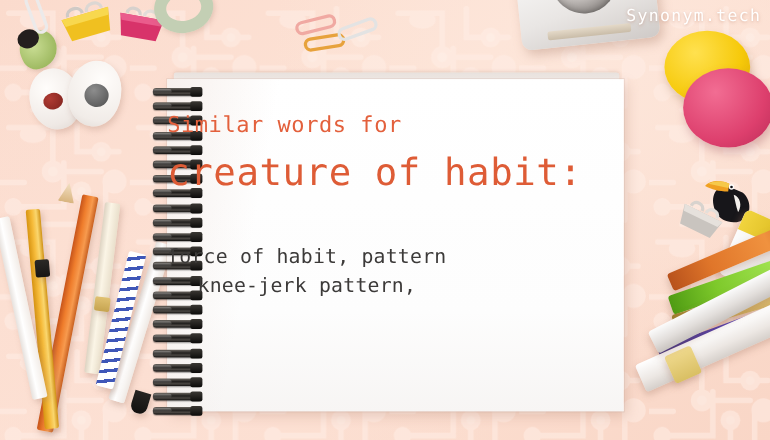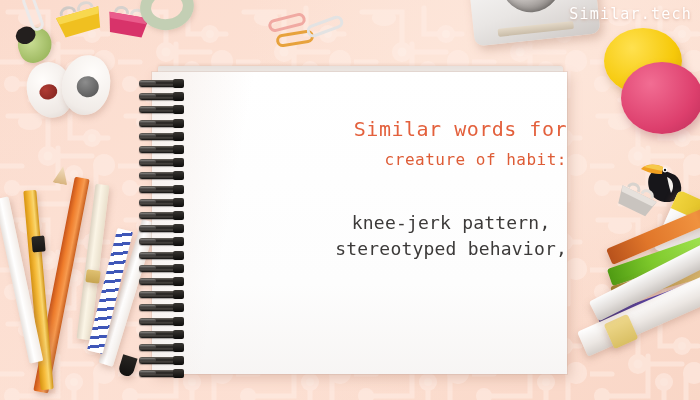--- a/index.html
+++ b/index.html
@@ -56,29 +56,29 @@
     background:linear-gradient(180deg,#3a3733,#0c0b0a);
   }
   .coil::before {
     content:""; position:absolute; left:0; top:1px;
     width:17px; height:4px; border-radius:2px;
     background:linear-gradient(180deg,rgba(255,255,255,.30),rgba(255,255,255,0));
   }
 
   
   .sheet-text {
-    position:absolute; left:152px; top:88px; width:415px; height:302px;
-    display:flex; flex-direction:column; align-items:flex-end;
+    position:absolute; left:152px; top:72px; width:415px; height:302px;
+    display:flex; flex-direction:column; align-items:flex-start;
     padding-top:26px;
   }
   .hd1 {
     font-size:20px; color:#e3603c; letter-spacing:.5px; line-height:1.5;
   }
   .hd2 {
-    font-size:16px; color:#de5c36; letter-spacing:.5px; line-height:1.5;
+    font-size:34px; color:#de5c36; letter-spacing:.5px; line-height:1.5;
     margin-top:4px;
   }
   .syn-block { margin-top:38px; text-align:center; }
   .syn-line {
     font-size:18px; color:#3c3a39; line-height:26px; letter-spacing:.2px;
     white-space:pre;
   }
 
   
   .brand {
@@ -352,20 +352,20 @@
       <div class="coil" style="left: 139px; top: 330.8px;"></div>
       <div class="coil" style="left: 139px; top: 344px;"></div>
       <div class="coil" style="left: 139px; top: 357.2px;"></div>
       <div class="coil" style="left: 139px; top: 370.4px;"></div>
     </div>
 
   <div class="sheet-text">
     <div class="hd1">Similar words for</div>
     <div class="hd2">creature of habit:</div>
     <div class="syn-block">
+        <div class="syn-line">force of habit, pattern</div>
         <div class="syn-line">knee-jerk pattern,</div>
-        <div class="syn-line">stereotyped behavior,</div>
       </div>
   </div>
 
-  <div class="brand">Similar.tech</div>
+  <div class="brand">Synonym.tech</div>
 
 </div>
 
 </body></html>

